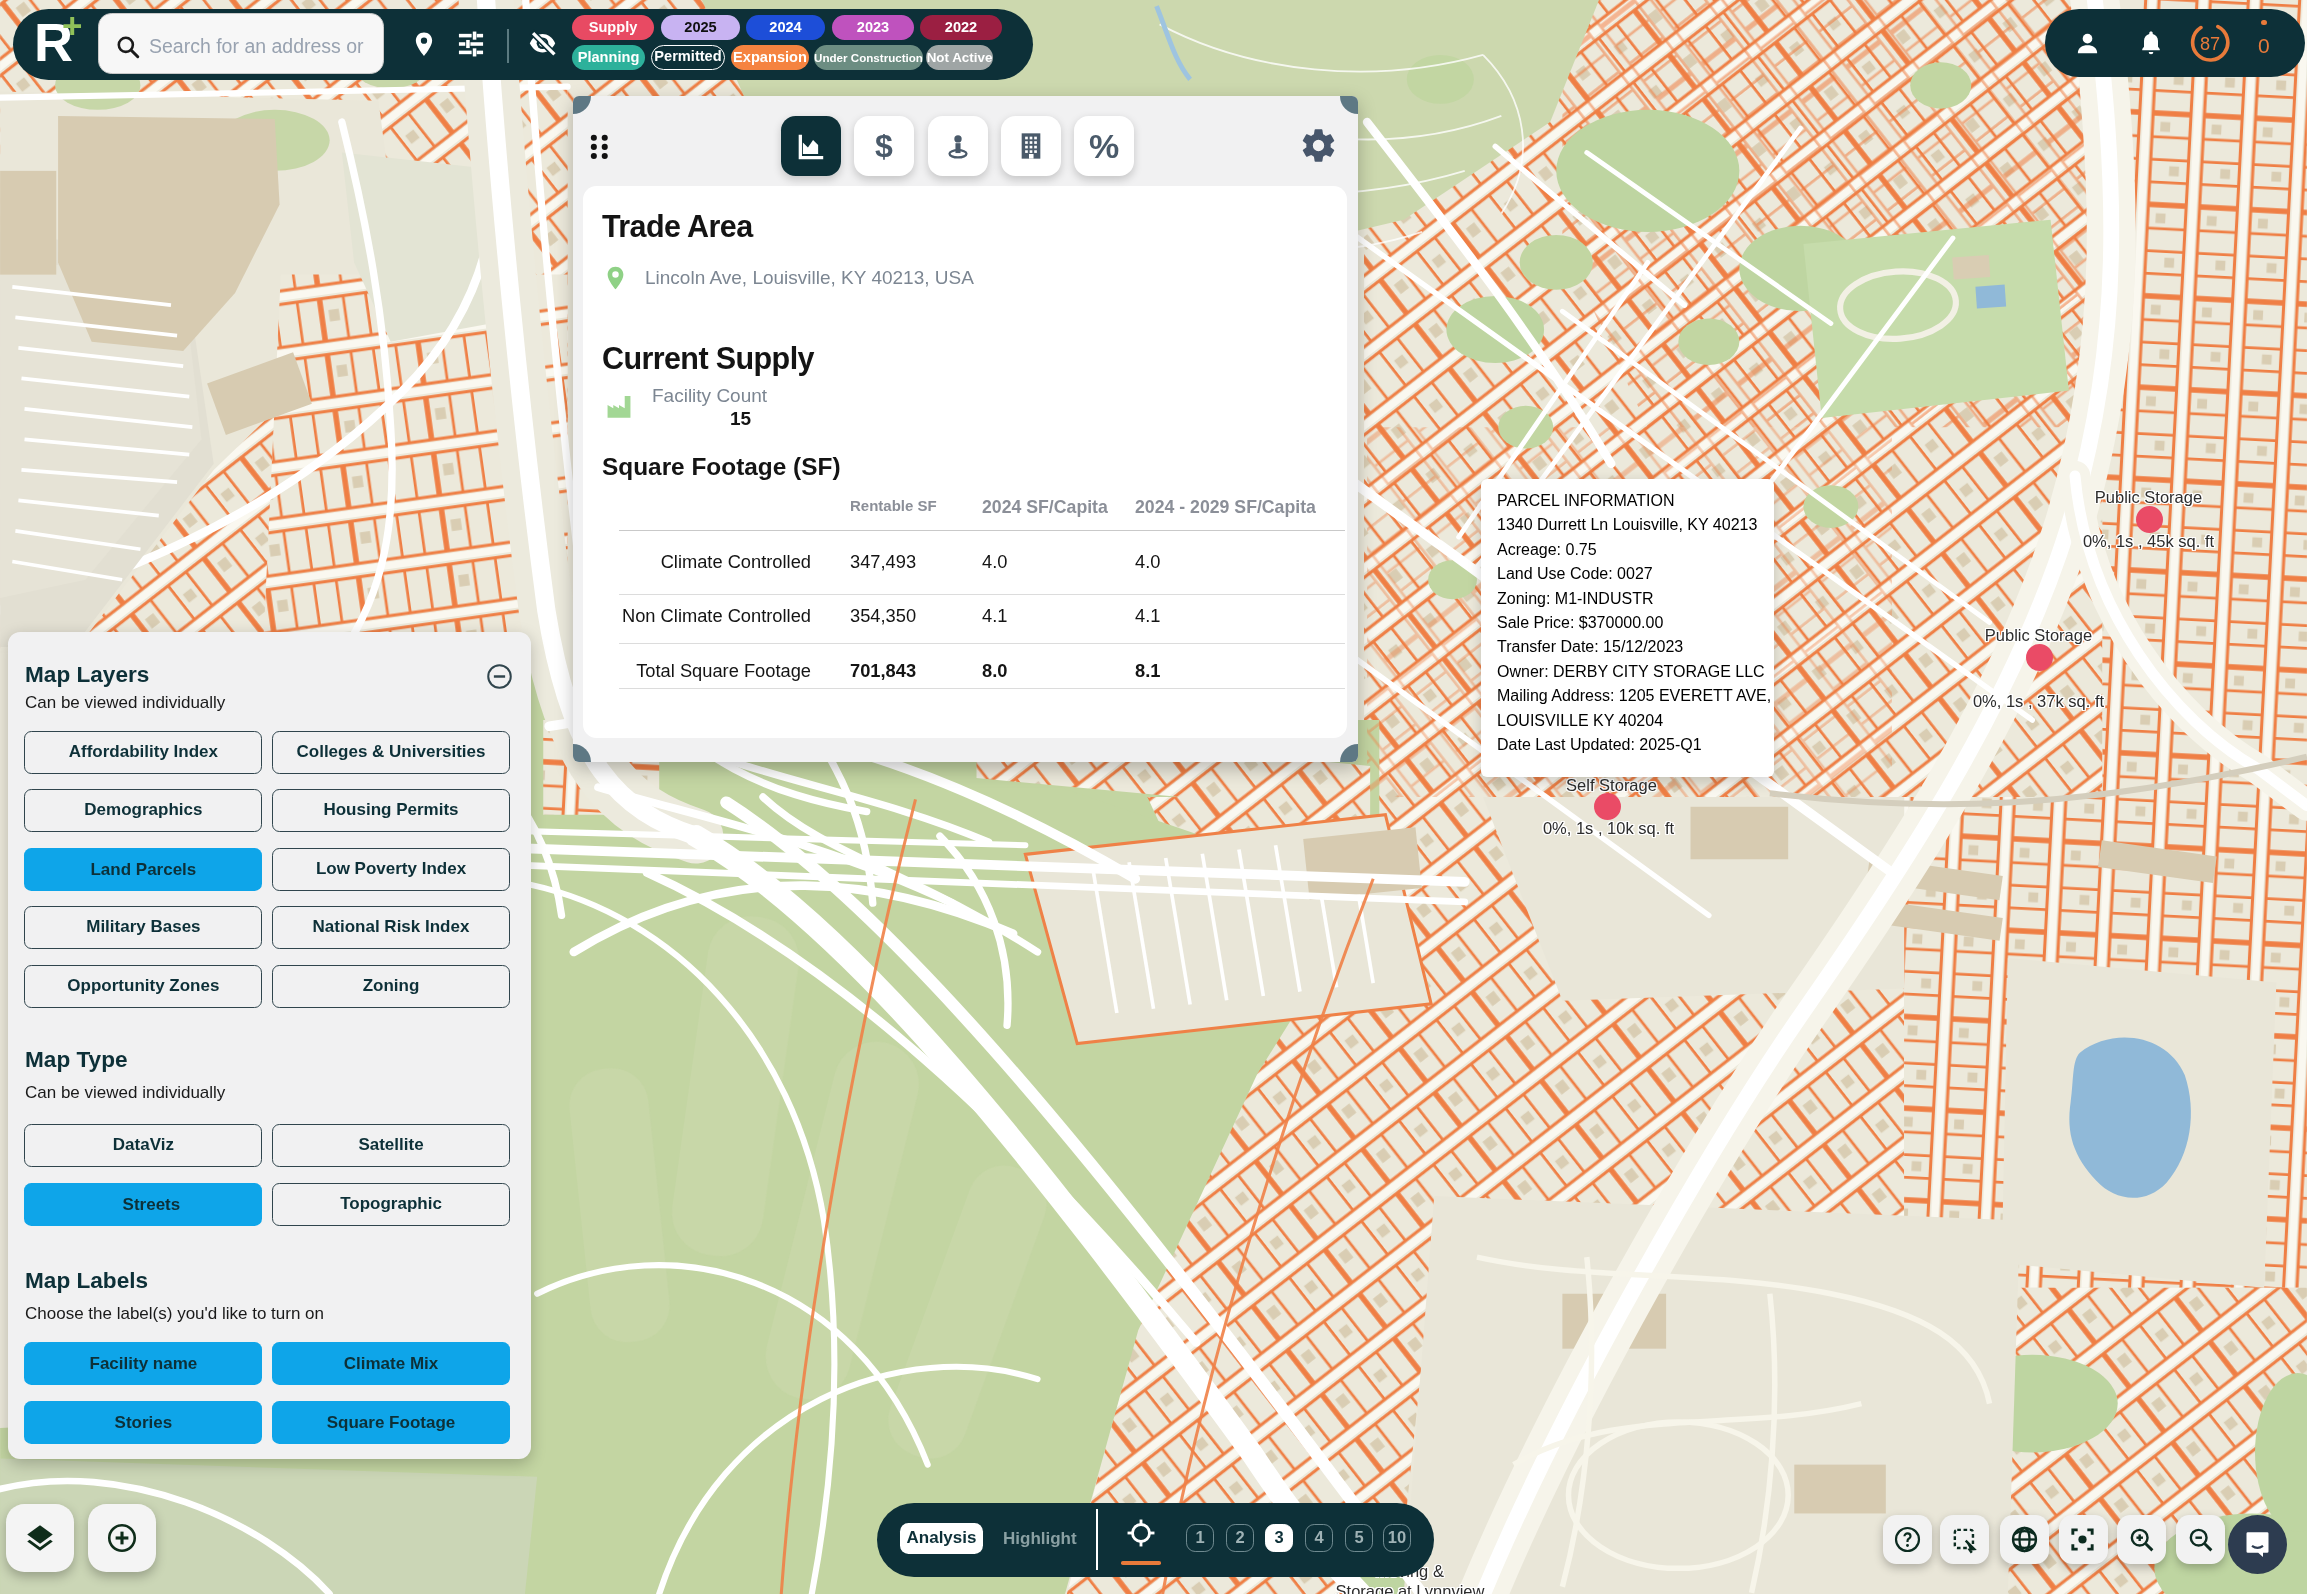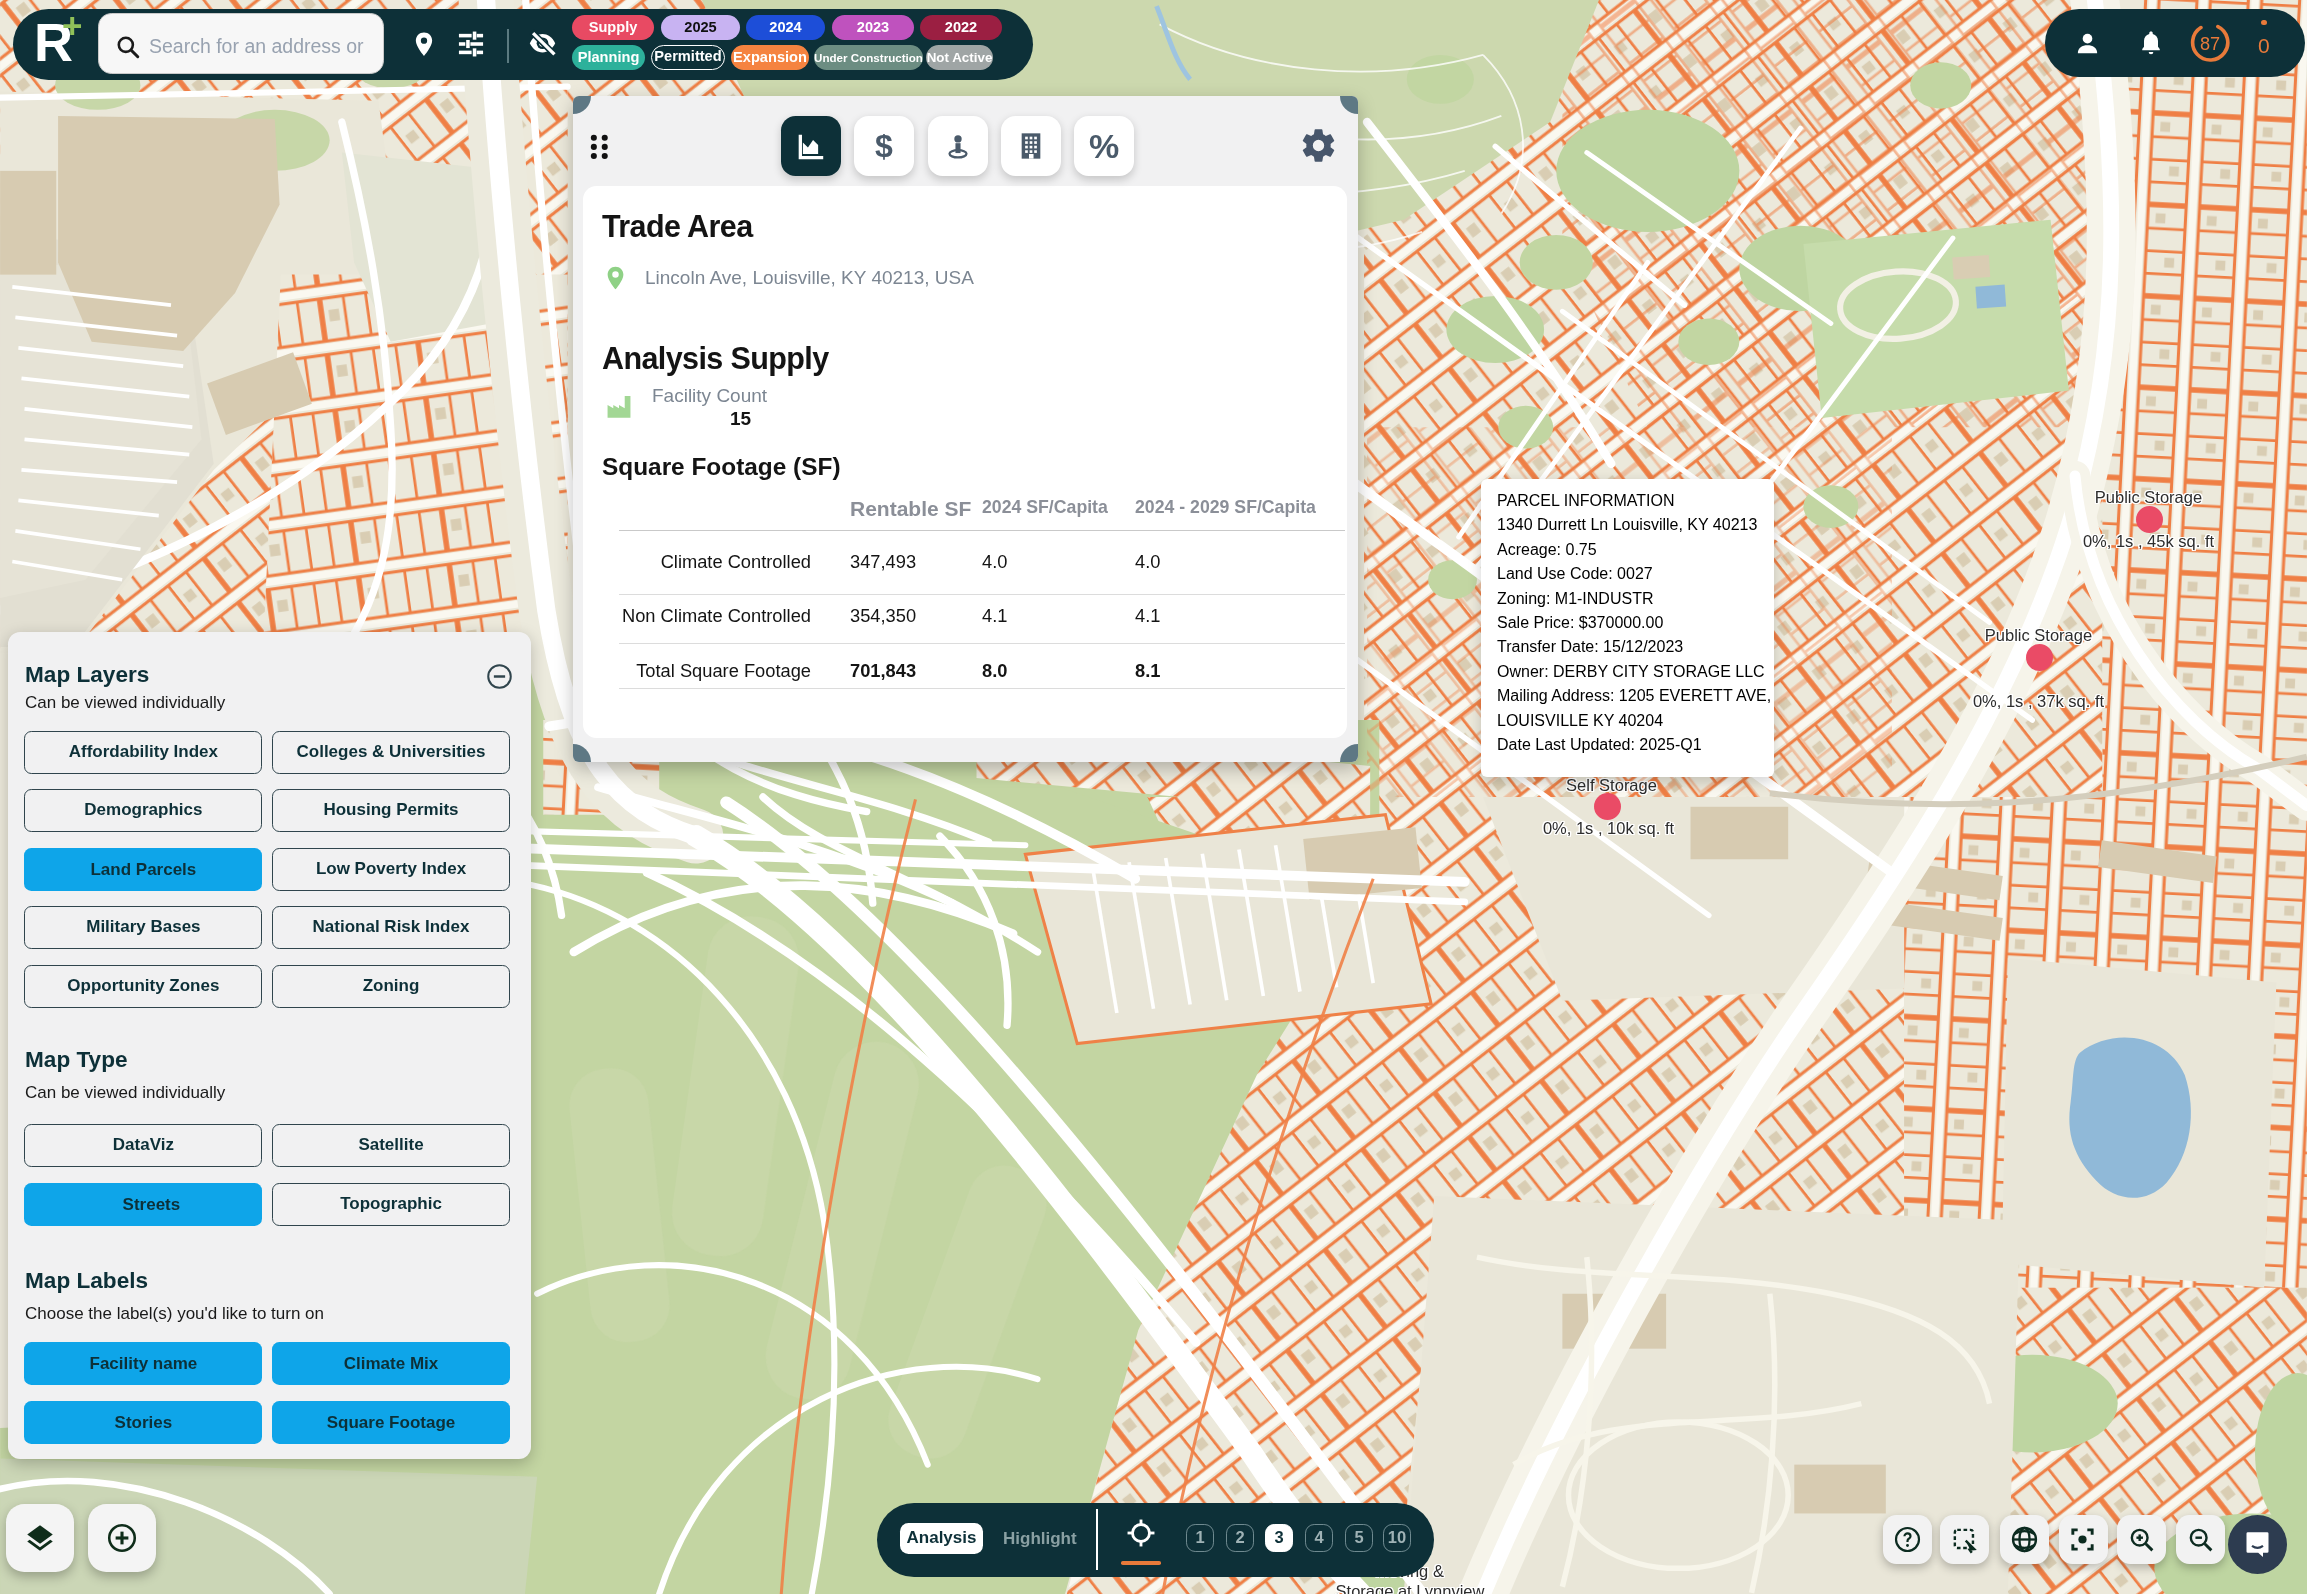--- a/index.html
+++ b/index.html
@@ -384,29 +384,29 @@
 
 <svg class="abs" style="left:1299px;top:126px;" width="39" height="39" viewBox="0 0 24 24" fill="#47566b">
       <path d="M19.4 13 C19.5 12.7 19.5 12.3 19.5 12 C19.5 11.7 19.5 11.3 19.4 11 L21.5 9.4 C21.7 9.2 21.8 9 21.6 8.7 L19.6 5.3 C19.5 5.1 19.2 5 19 5.1 L16.5 6.1 C16 5.7 15.4 5.4 14.8 5.1 L14.4 2.5 C14.4 2.2 14.2 2 13.9 2 L10.1 2 C9.8 2 9.6 2.2 9.6 2.5 L9.2 5.1 C8.6 5.4 8.1 5.7 7.5 6.1 L5 5.1 C4.8 5 4.5 5.1 4.4 5.3 L2.4 8.7 C2.2 9 2.3 9.2 2.5 9.4 L4.6 11 C4.5 11.3 4.5 11.7 4.5 12 C4.5 12.3 4.5 12.7 4.6 13 L2.5 14.6 C2.3 14.8 2.2 15 2.4 15.3 L4.4 18.7 C4.5 18.9 4.8 19 5 18.9 L7.5 17.9 C8 18.3 8.6 18.6 9.2 18.9 L9.6 21.5 C9.6 21.8 9.8 22 10.1 22 L13.9 22 C14.2 22 14.4 21.8 14.4 21.5 L14.8 18.9 C15.4 18.6 15.9 18.3 16.5 17.9 L19 18.9 C19.2 19 19.5 18.9 19.6 18.7 L21.6 15.3 C21.8 15 21.7 14.8 21.5 14.6 Z M12 15.5 A3.5 3.5 0 1 1 12 8.5 A3.5 3.5 0 1 1 12 15.5 Z"></path>
     </svg>
 
 <div class="abs" style="left:602px;top:209px;font-size:30.5px;font-weight:700;color:#141414;letter-spacing:-0.6px;">Trade Area</div>
 <svg class="abs" style="left:602px;top:261px;" width="27" height="34" viewBox="0 0 24 24">
       <path d="M12 2 C8 2 5 5 5 9 C5 14 12 22 12 22 C12 22 19 14 19 9 C19 5 16 2 12 2 Z M12 11.8 A2.9 2.9 0 1 1 12 6 A2.9 2.9 0 1 1 12 11.8 Z" fill="#8fd186"></path>
     </svg>
 <div class="abs" style="left:645px;top:267px;font-size:19px;color:#7c8692;">Lincoln Ave, Louisville, KY 40213, USA</div>
-<div class="abs" style="left:602px;top:341px;font-size:30.5px;font-weight:700;color:#141414;letter-spacing:-0.6px;">Analysis Supply</div>
+<div class="abs" style="left:602px;top:341px;font-size:30.5px;font-weight:700;color:#141414;letter-spacing:-0.6px;">Current Supply</div>
 <svg class="abs" style="left:602px;top:391px;" width="34" height="30.5" viewBox="0 0 24 24" fill="#a2d794">
       <path d="M3 21 L3 11 L7.5 13.5 L7.5 11 L12 13.5 L12 11 L16.5 13.5 L16.5 4 L21 4 L21 21 Z"></path>
     </svg>
 <div class="abs" style="left:652px;top:385px;font-size:19px;color:#7c8692;">Facility Count</div>
 <div class="abs" style="left:730px;top:408px;font-size:19px;font-weight:700;color:#141414;">15</div>
 <div class="abs" style="left:602px;top:453px;font-size:24.4px;font-weight:700;color:#141414;">Square Footage (SF)</div>
 
-<div class="abs" style="left:850px;top:497px;font-size:21px;font-weight:700;color:#8b8f98;">Rentable SF</div>
+<div class="abs" style="left:850px;top:497px;font-size:15px;font-weight:700;color:#8b8f98;">Rentable SF</div>
 <div class="abs" style="left:982px;top:497px;font-size:17.7px;font-weight:700;color:#8b8f98;">2024 SF/Capita</div>
 <div class="abs" style="left:1135px;top:497px;font-size:17.7px;font-weight:700;color:#8b8f98;">2024 - 2029 SF/Capita</div>
 <div class="abs" style="left:619px;top:530px;width:726px;height:1.2px;background:#c9c9c9;"></div>
 <div class="abs" style="left:619px;top:594px;width:726px;height:1.2px;background:#dcdcdc;"></div>
 <div class="abs" style="left:619px;top:643px;width:726px;height:1.2px;background:#dcdcdc;"></div>
 <div class="abs" style="left:619px;top:688px;width:726px;height:1.2px;background:#dcdcdc;"></div>
 <div class="abs" style="left:579px;top:551px;width:232px;text-align:right;font-size:18.3px;color:#141414;">Climate Controlled</div>
 <div class="abs" style="left:850px;top:551px;font-size:18.3px;color:#141414;">347,493</div>
 <div class="abs" style="left:982px;top:551px;font-size:18.3px;color:#141414;">4.0</div>
 <div class="abs" style="left:1135px;top:551px;font-size:18.3px;color:#141414;">4.0</div>

